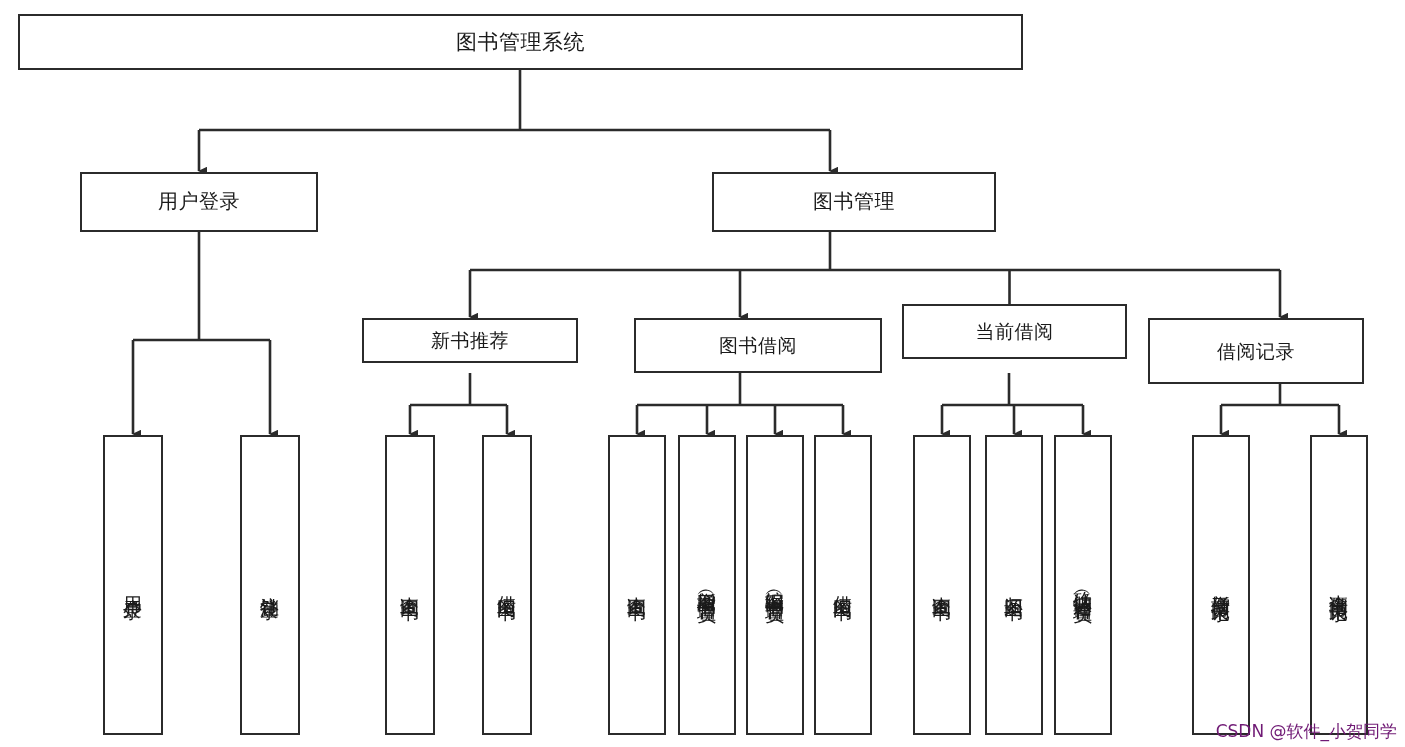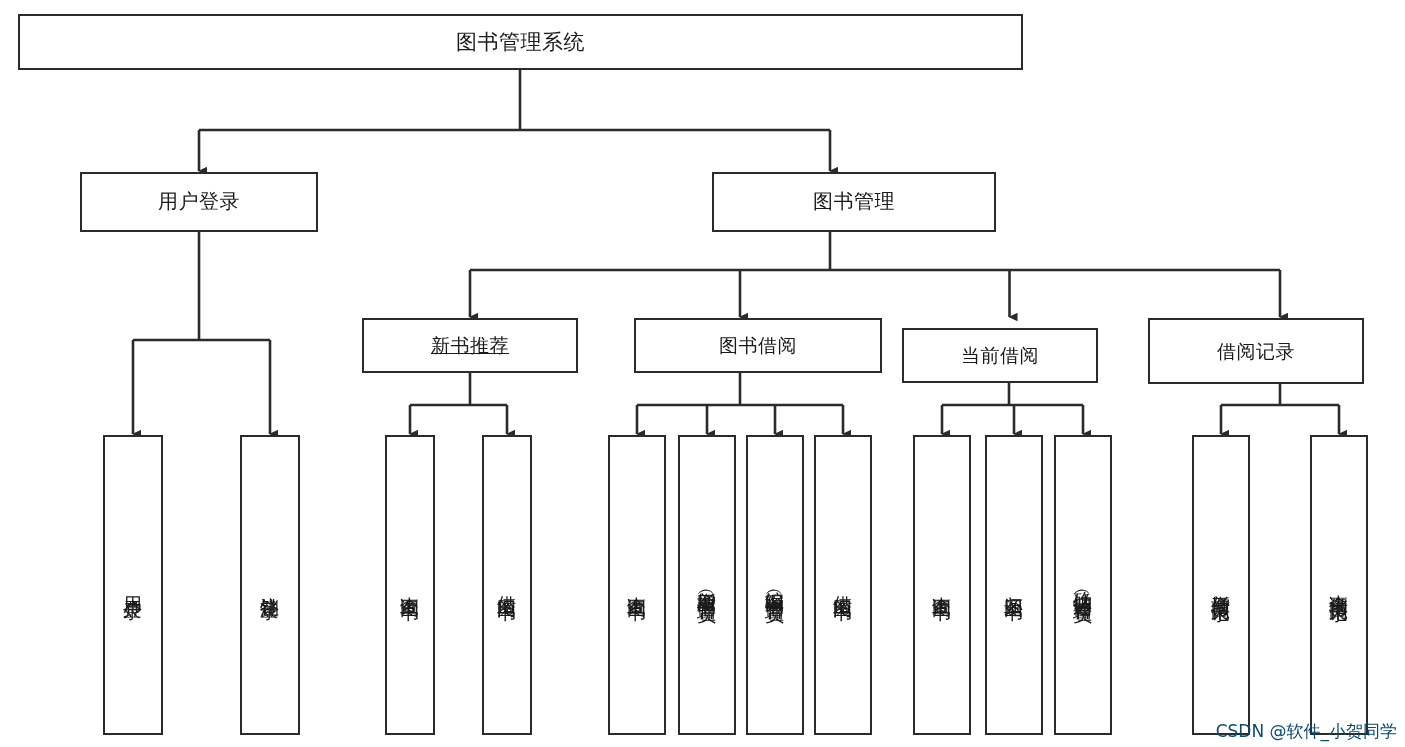--- a/index.html
+++ b/index.html
@@ -62,21 +62,21 @@
     text-orientation: upright;
     letter-spacing: 2px;
     line-height: 1.0;
     max-height: 100%;
   }
   #watermark {
     position: absolute;
     right: 8px;
     bottom: 4px;
     font-size: 17px;
-    color: #0c4a6e;
+    color: #701a75;
     z-index: 5;
     white-space: nowrap;
     font-family: "DejaVu Sans", "Liberation Sans", sans-serif;
   }
 </style>
 </head>
 <body>
 
 <div id="diagram-root">
 
@@ -126,27 +126,27 @@
   <div id="nodes-layer">
       <div class="node root" style="left: 18px; top: 14px; width: 1005px; height: 56px;">
         <span class="label">图书管理系统</span>
       </div>
       <div class="node level1" style="left: 80px; top: 172px; width: 238px; height: 60px;">
         <span class="label">用户登录</span>
       </div>
       <div class="node level1" style="left: 712px; top: 172px; width: 284px; height: 60px;">
         <span class="label">图书管理</span>
       </div>
-      <div class="node level2" style="left: 362px; top: 318px; width: 216px; height: 55px; text-decoration: underline;">
+      <div class="node level2" style="left: 362px; top: 318px; width: 216px; height: 45px;">
         <span class="label">新书推荐</span>
       </div>
       <div class="node level2" style="left: 634px; top: 318px; width: 248px; height: 55px;">
         <span class="label">图书借阅</span>
       </div>
-      <div class="node level2" style="left: 902px; top: 328px; width: 196px; height: 55px;">
+      <div class="node level2" style="left: 902px; top: 304px; width: 225px; height: 55px;">
         <span class="label">当前借阅</span>
       </div>
       <div class="node level2" style="left: 1148px; top: 318px; width: 216px; height: 66px;">
         <span class="label">借阅记录</span>
       </div>
       <div class="node leaf" style="left: 103px; top: 435px; width: 60px; height: 300px;">
         <span class="label">用户登录</span>
       </div>
       <div class="node leaf" style="left: 240px; top: 435px; width: 60px; height: 300px;">
         <span class="label">注销登录</span>

